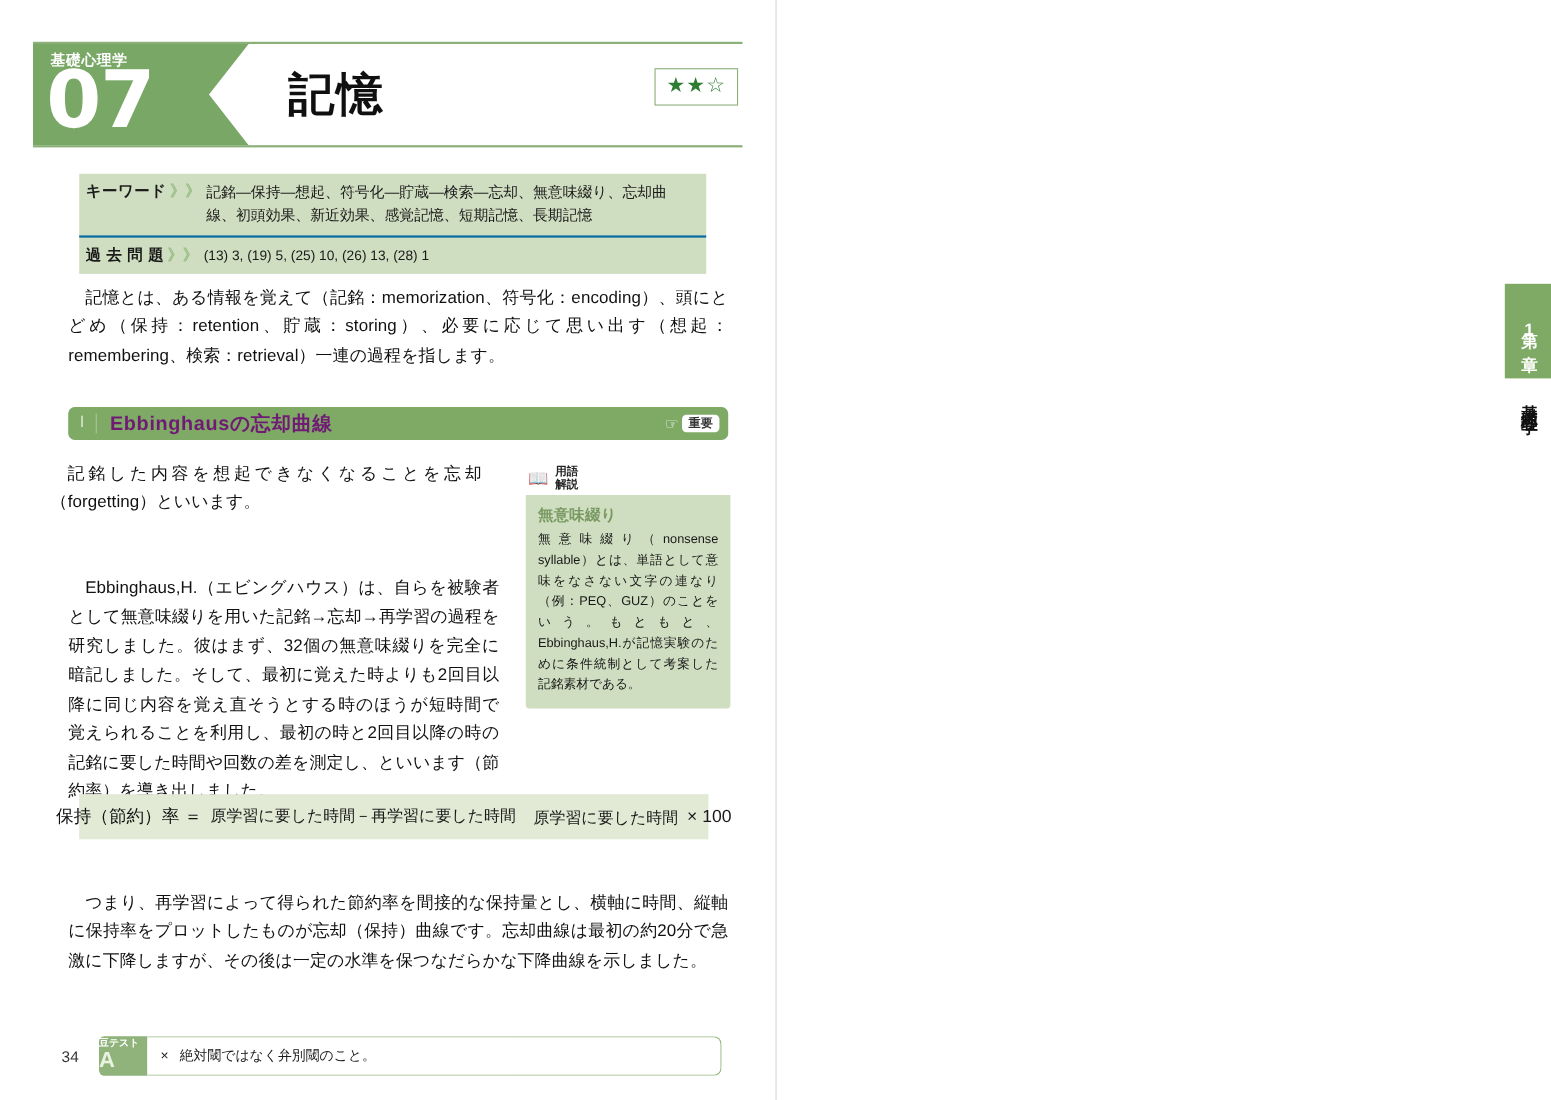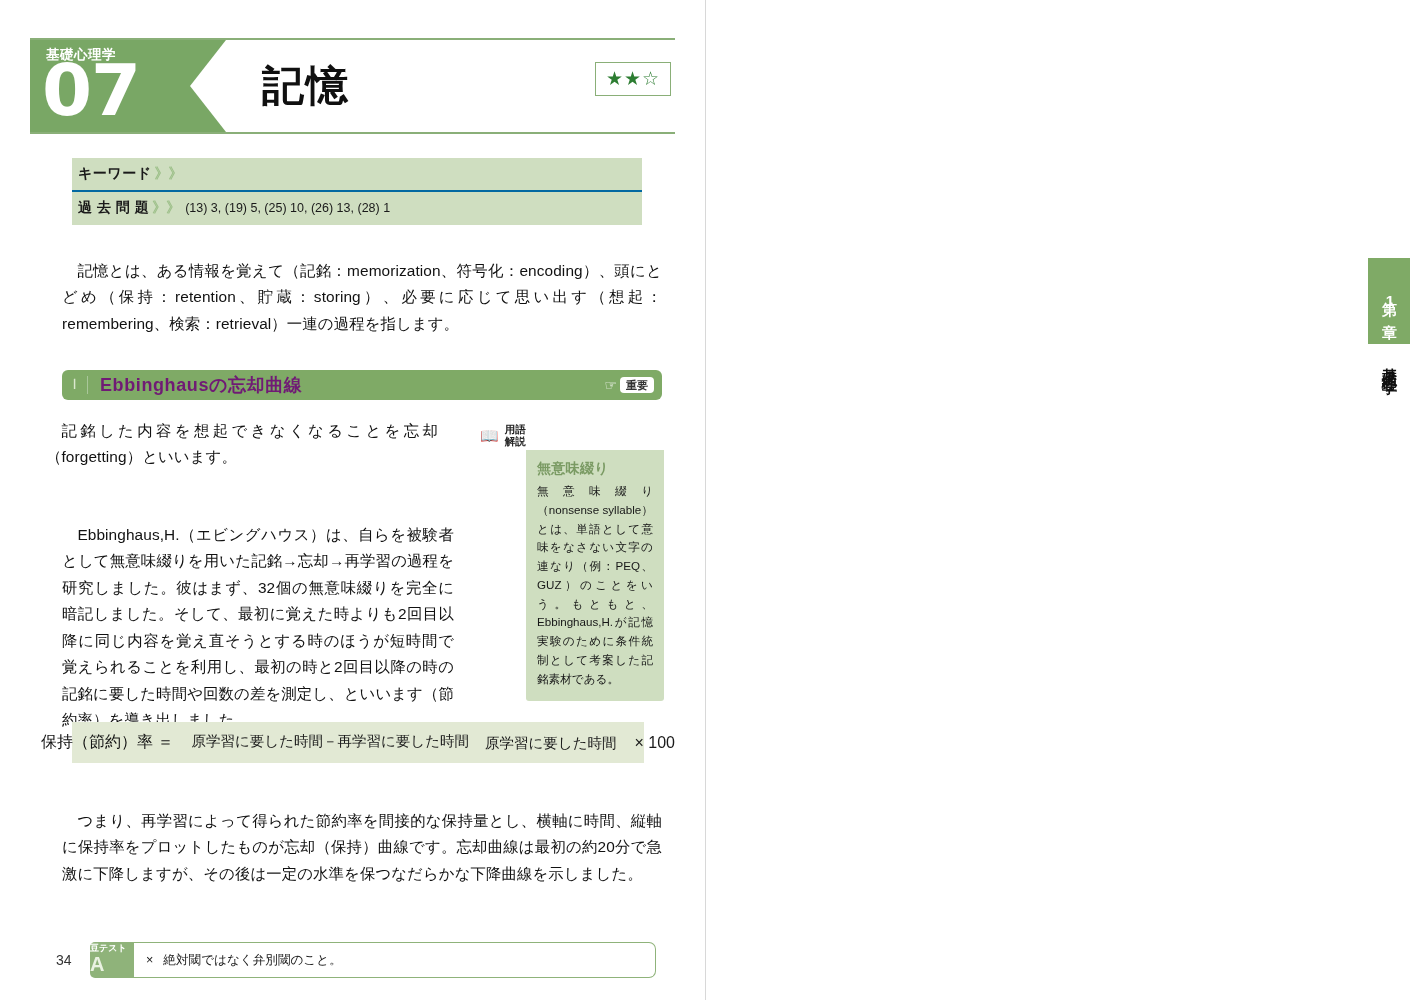--- a/index.html
+++ b/index.html
@@ -115,35 +115,34 @@
     align-items: center; gap: 6px; padding: 2px 0 2px 2px;
     height: 30px;
   }
   .tb-book { font-size: 15px; color: #5f8d4a; line-height: 1; }
   .tb-tablabel {
     font-size: 10.5px; font-weight: bold; line-height: 1.15; color: #222;
   }
   .tb-body {
     background: #cfdec0; padding: 10px 11px 12px 11px;
     border-radius: 0 0 3px 3px;
-    margin-left: 48px;
   }
   .tb-title {
     color: #7a9a63; font-weight: bold; font-size: 14px;
     margin-bottom: 4px; letter-spacing: 0.3px;
   }
   .tb-text {
     font-size: 11.6px; line-height: 1.62; color: #171717; text-align: justify;
   }
 
   
   .formula {
     position: absolute; left: 72px; top: 722px; width: 572px;
     background: #e2e9d4; padding: 10px 18px;
-    display: flex; align-items: center; justify-content: center; gap: 10px;
+    display: flex; align-items: center; justify-content: center; 
   }
   .f-lhs { font-size: 16px; color: #111; white-space: nowrap; }
   .f-frac { display: inline-flex; align-items: flex-end; }
   .f-num { font-size: 14.5px; padding: 0 8px 2px; white-space: nowrap; }
   .f-bar { height: 1.4px; background: #111; width: 100%; }
   .f-den { font-size: 14.5px; padding: 2px 8px 0; white-space: nowrap; }
   .f-rhs { font-size: 16px; white-space: nowrap; }
 
   .lp-b3 { position: absolute; left: 62px; top: 808px; width: 600px; }
 
@@ -208,20 +207,21 @@
         <div class="hdr-title">記憶</div>
         <div class="hdr-stars">★★☆</div>
       </div>
       <div class="hdr-rule-bot"></div>
     </div>
 
     <div class="meta">
       <div class="meta-row">
         <span class="meta-lbl">キーワード</span>
         <span class="meta-chev">》》</span>
+        <span class="meta-val">記銘―保持―想起、符号化―貯蔵―検索―忘却、無意味綴り、忘却曲線、初頭効果、新近効果、感覚記憶、短期記憶、長期記憶</span>
       </div>
       <div class="meta-row">
         <span class="meta-lbl">過 去 問 題</span>
         <span class="meta-chev">》》</span>
         <span class="meta-val small">(13) 3, (19) 5, (25) 10, (26) 13, (28) 1</span>
       </div>
     </div>
 
     <div class="para indent lp-intro">記憶とは、ある情報を覚えて（記銘：memorization、符号化：encoding）、頭にとどめ（保持：retention、貯蔵：storing）、必要に応じて思い出す（想起：remembering、検索：retrieval）一連の過程を指します。</div>
 

